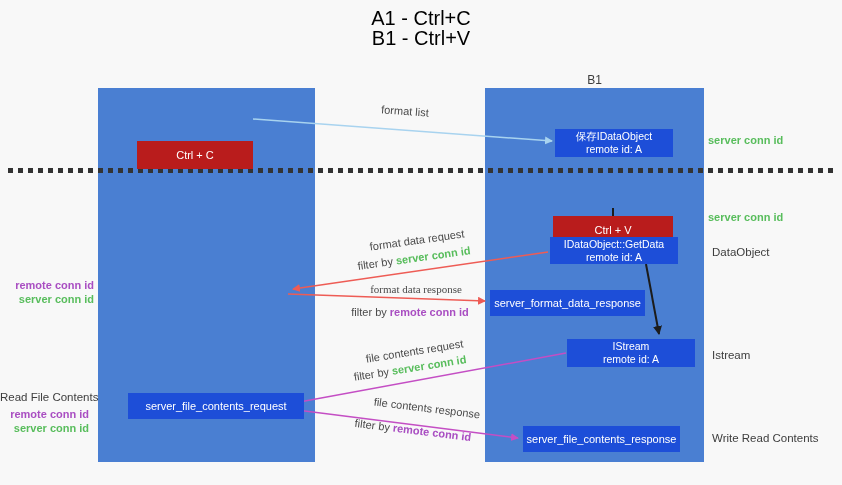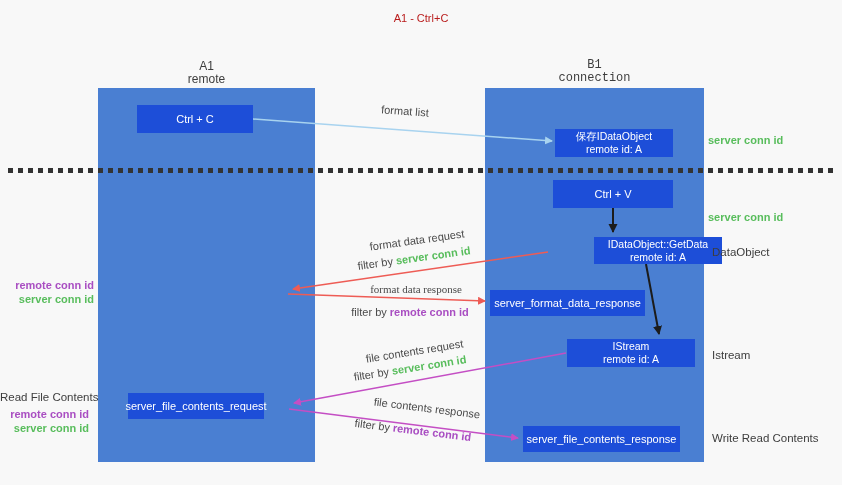--- a/index.html
+++ b/index.html
@@ -1,51 +1,48 @@
 <!DOCTYPE html>
 <html><head>
 <meta charset="utf-8">
 <style>
   html,body{margin:0;padding:0;background:#f8f8f8;}
   .canvas{position:relative;width:842px;height:485px;background:#f8f8f8;overflow:hidden;
           font-family:"Liberation Sans","DejaVu Sans",sans-serif;}
   .title{position:absolute;top:8px;left:0;width:842px;text-align:center;
-         font-size:11px;line-height:20px;color:#b91c1c;}
+         font-size:20px;line-height:20px;color:#000000;}
   .lane-header{position:absolute;text-align:center;font-size:12px;line-height:13px;color:#3d3d3d;}
   .lane{position:absolute;top:88px;height:374px;background:#4a7fd2;}
   .lane-a{left:98px;width:217px;}
   .lane-b{left:485px;width:219px;}
   .dotted{position:absolute;top:168px;left:8px;width:826px;height:5px;
           background:repeating-linear-gradient(90deg,#333 0 5px,transparent 5px 10px);z-index:6;}
   svg.arrows{position:absolute;left:0;top:0;z-index:5;}
   .node{position:absolute;display:flex;flex-direction:column;justify-content:center;align-items:center;
         color:#fff;text-align:center;z-index:7;font-size:11px;line-height:13px;}
   .node.orange{background:#1d4ed8;}
-  .node.green{background:#1d4ed8;}
+  .node.green{background:#b91c1c;margin-top:36px;}
   .node .l2{font-size:10.5px;}
   .alabel{position:absolute;z-index:8;font-size:11px;color:#4a4a4a;text-align:center;white-space:nowrap;}
   .side{position:absolute;z-index:8;font-size:11.5px;color:#3d3d3d;white-space:nowrap;line-height:14px;}
   .green-t{color:#58bd5c;font-weight:bold;font-size:11px;}
   .purple-t{color:#a94ec2;font-weight:bold;font-size:11px;}
   .right-align{text-align:right;}
 </style>
 </head>
 <body>
 
 <div class="canvas">
 
   <div class="title">
     <div>A1 - Ctrl+C</div>
+    <div>B1 - Ctrl+V</div>
   </div>
 
-  <div class="lane-header" style="left:98px;top:60px;width:217px;">
-    <div>A1</div>
-    <div>remote</div>
-  </div>
-  <div class="lane-header" style="left:485px;top:59px;width:219px;font-family:Liberation Mono, monospace;">
+  <div class="lane-header" style="left:485px;top:74px;width:219px;">
     <div>B1</div>
     <div>connection</div>
   </div>
 
   <div class="lane lane-a"></div>
   <div class="lane lane-b"></div>
 
   <div class="dotted"></div>
 
   <svg class="arrows" width="842" height="485">
@@ -68,32 +65,32 @@
     <line x1="548" y1="252" x2="293" y2="289" stroke="#ee5c55" stroke-width="1.5" marker-end="url(#m-red)"></line>
     <line x1="288" y1="294" x2="485" y2="301" stroke="#ee5c55" stroke-width="1.5" marker-end="url(#m-red)"></line>
     <line x1="646" y1="264" x2="659" y2="334" stroke="#1c1c1c" stroke-width="2" marker-end="url(#m-black)"></line>
     <line x1="566" y1="353" x2="294" y2="403" stroke="#c44ec4" stroke-width="1.5" marker-end="url(#m-mag)"></line>
     <line x1="289" y1="409" x2="518" y2="438" stroke="#c44ec4" stroke-width="1.5" marker-end="url(#m-mag)"></line>
   </svg>
 
   <div class="node green" style="left:137px;top:105px;width:116px;height:28px;">
     <span>Ctrl + C</span>
   </div>
-  <div class="node orange" style="left:128px;top:393px;width:136px;height:26px;">
+  <div class="node orange" style="left:128px;top:393px;width:176px;height:26px;">
     <span>server_file_contents_request</span>
   </div>
 
   <div class="node orange" style="left:555px;top:129px;width:118px;height:28px;">
     <span class="l2">保存IDataObject</span>
     <span class="l2">remote id: A</span>
   </div>
   <div class="node green" style="left:553px;top:180px;width:120px;height:28px;">
     <span>Ctrl + V</span>
   </div>
-  <div class="node orange" style="left:550px;top:237px;width:128px;height:27px;margin-left:44px;">
+  <div class="node orange" style="left:550px;top:237px;width:128px;height:27px;">
     <span class="l2">IDataObject::GetData</span>
     <span class="l2">remote id: A</span>
   </div>
   <div class="node orange" style="left:490px;top:290px;width:155px;height:26px;">
     <span>server_format_data_response</span>
   </div>
   <div class="node orange" style="left:567px;top:339px;width:128px;height:28px;">
     <span class="l2">IStream</span>
     <span class="l2">remote id: A</span>
   </div>

